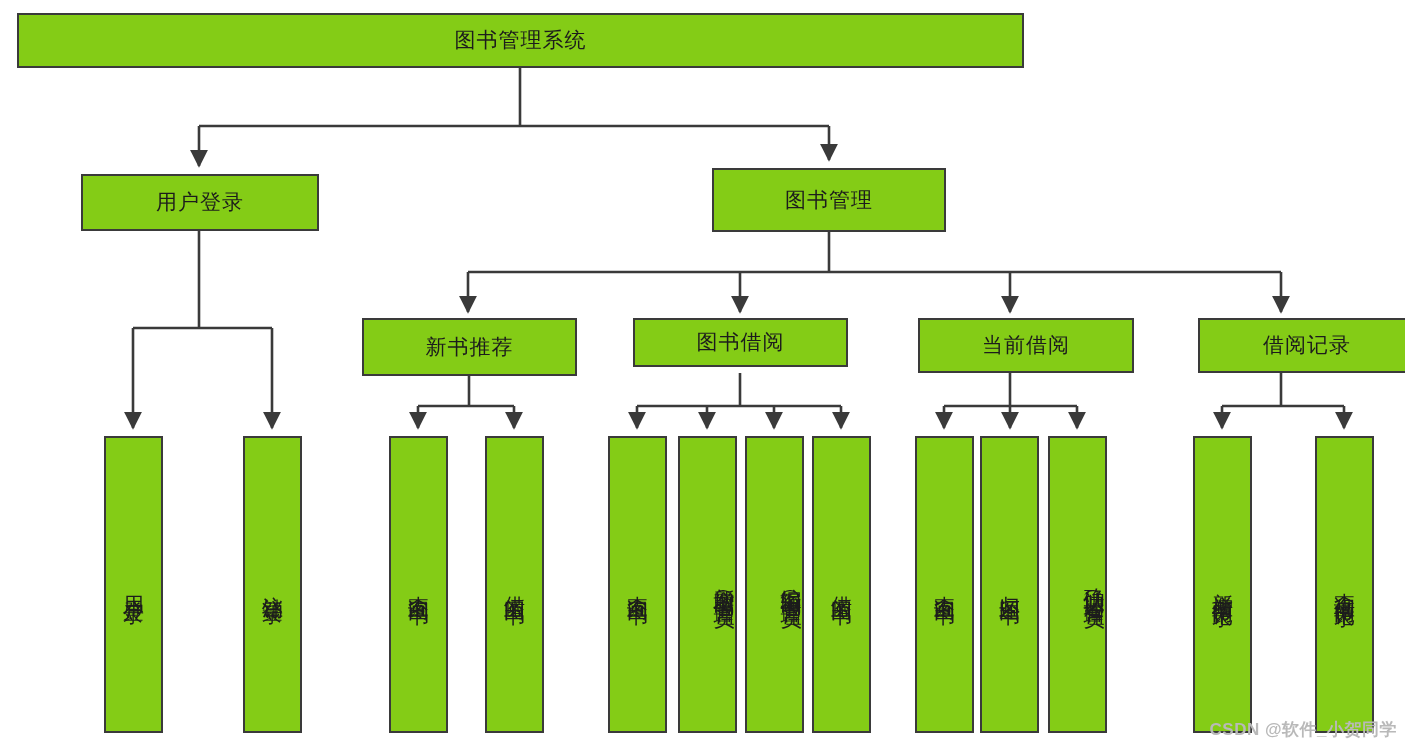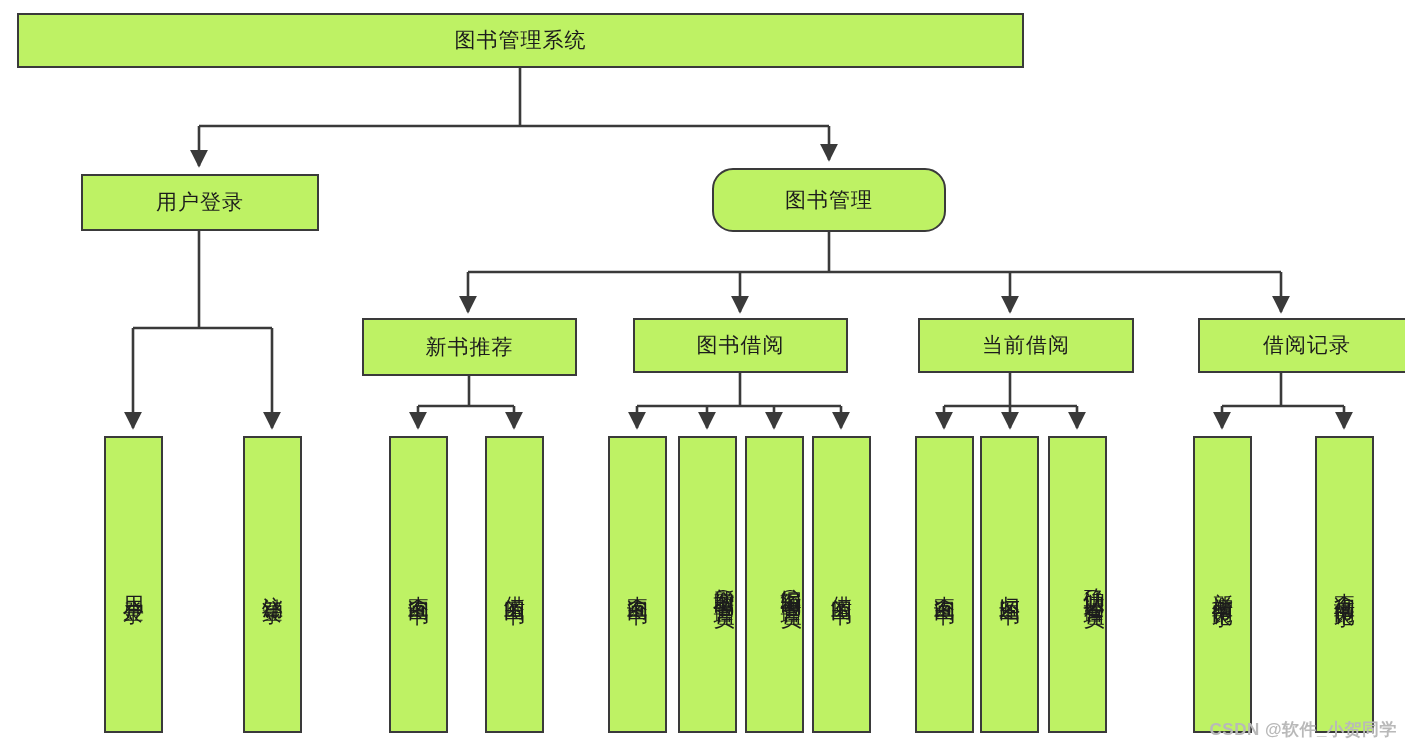--- a/index.html
+++ b/index.html
@@ -23,21 +23,21 @@
     position: absolute;
     left: 0;
     top: 0;
     width: 1405px;
     height: 747px;
   }
   .node-box {
     position: absolute;
     box-sizing: border-box;
     border: 2.5px solid #3a3a3a;
-    background: #bef264;
+    background: #84cc16;
     display: flex;
     align-items: center;
     justify-content: center;
     color: #1c1c1c;
     font-family: Liberation Serif, serif;
   }
   .node-box.horizontal {
     font-size: 21px;
     letter-spacing: 1px;
   }
@@ -125,28 +125,28 @@
     </g>
   </svg>
 
   <div class="node-box horizontal" style="left:17px; top:13px; width:1007px; height:55px;">
     <span class="node-label">图书管理系统</span>
   </div>
 
   <div class="node-box horizontal" style="left:81px; top:174px; width:238px; height:57px;">
     <span class="node-label">用户登录</span>
   </div>
-  <div class="node-box horizontal" style="left:712px; top:168px; width:234px; height:64px;border-radius:21px;">
+  <div class="node-box horizontal" style="left:712px; top:168px; width:234px; height:64px;">
     <span class="node-label">图书管理</span>
   </div>
 
   <div class="node-box horizontal" style="left:362px; top:318px; width:215px; height:58px;">
     <span class="node-label">新书推荐</span>
   </div>
-  <div class="node-box horizontal" style="left:633px; top:318px; width:215px; height:55px;">
+  <div class="node-box horizontal" style="left:633px; top:318px; width:215px; height:49px;">
     <span class="node-label">图书借阅</span>
   </div>
   <div class="node-box horizontal" style="left:902px; top:318px; width:216px; height:55px;margin-left:16px;">
     <span class="node-label">当前借阅</span>
   </div>
   <div class="node-box horizontal" style="left:1172px; top:318px; width:218px; height:55px;margin-left:26px;">
     <span class="node-label">借阅记录</span>
   </div>
 
   <div class="node-box vertical" style="left:104px; top:436px; width:59px; height:297px;">

